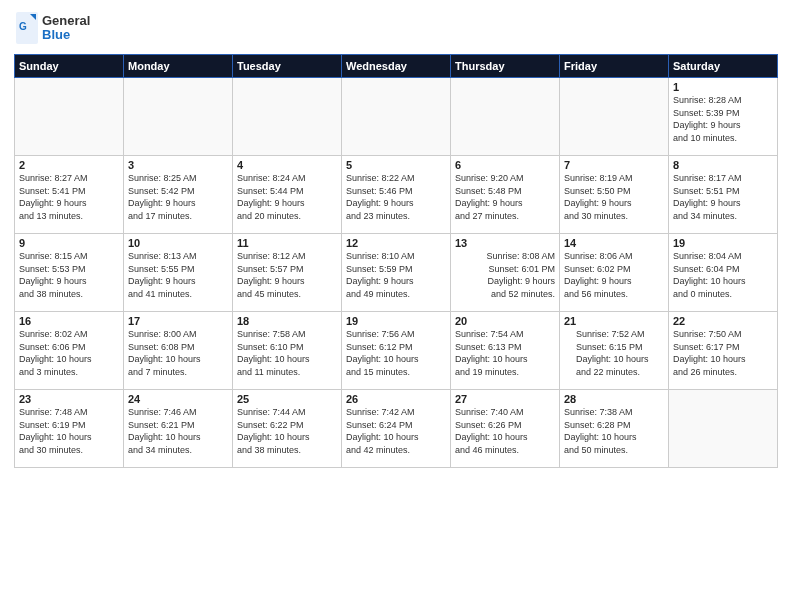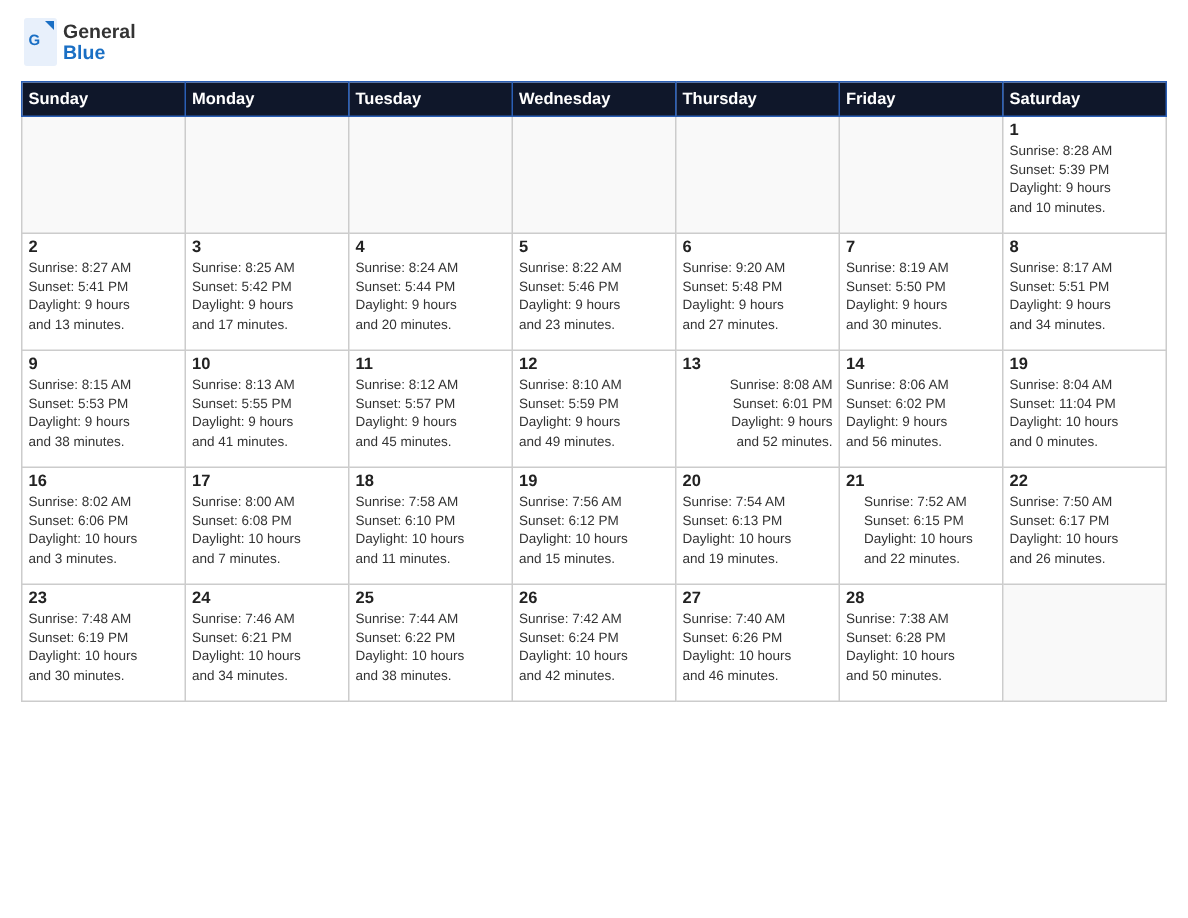--- a/index.html
+++ b/index.html
@@ -213,21 +213,21 @@
           <td>
             <div class="day-num">14</div>
             <div class="day-info" style="white-space: pre-line;">Sunrise: 8:06 AM
 Sunset: 6:02 PM
 Daylight: 9 hours
 and 56 minutes.</div>
           </td>
           <td>
             <div class="day-num">19</div>
             <div class="day-info" style="white-space: pre-line;">Sunrise: 8:04 AM
-Sunset: 11:04 PM
+Sunset: 6:04 PM
 Daylight: 10 hours
 and 0 minutes.</div>
           </td>
         </tr>
         <tr>
           <td>
             <div class="day-num">16</div>
             <div class="day-info" style="white-space: pre-line;">Sunrise: 8:02 AM
 Sunset: 6:06 PM
 Daylight: 10 hours

